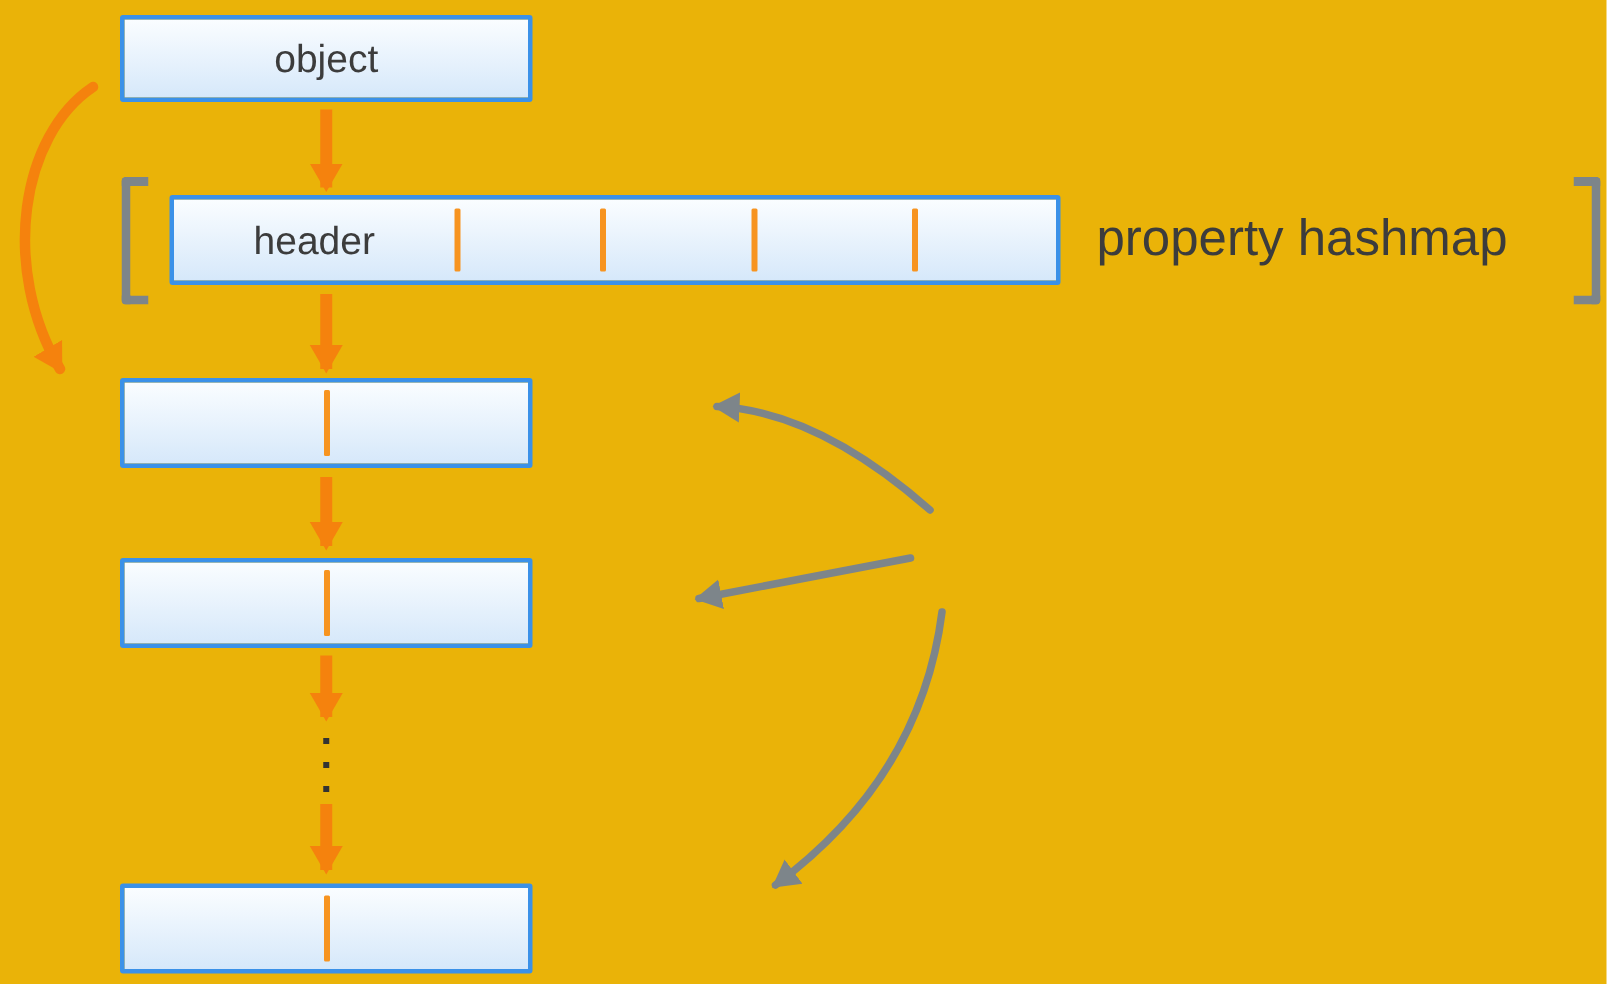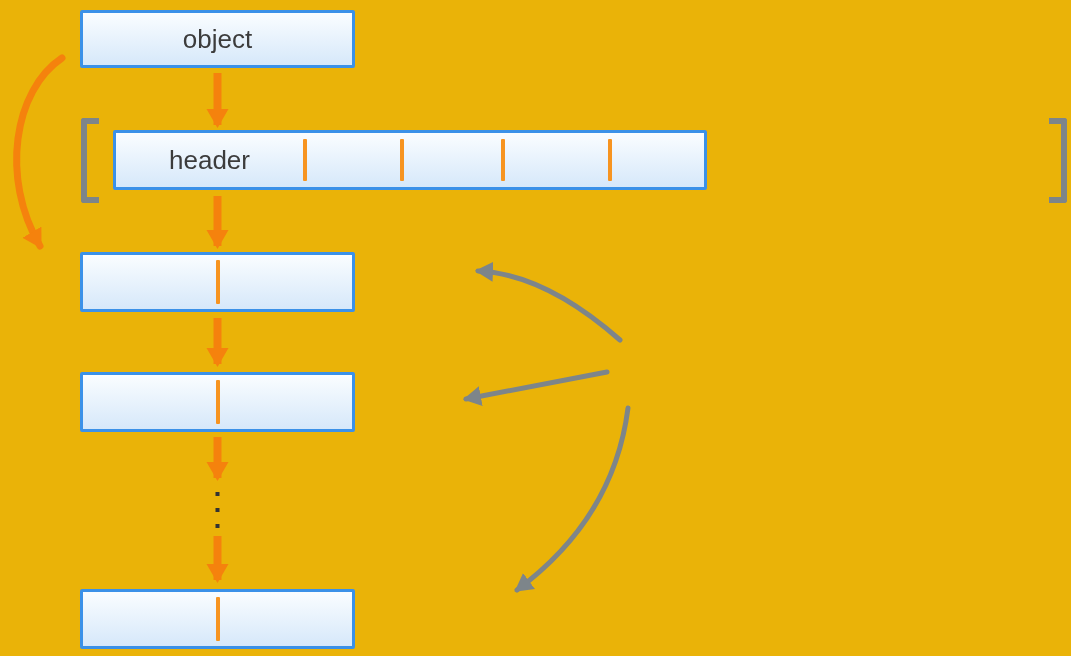--- a/index.html
+++ b/index.html
@@ -133,20 +133,21 @@
   <div class="box header-box">
     <span class="header-label">header</span>
     <i class="tick" style="left:187px"></i>
     <i class="tick" style="left:284px"></i>
     <i class="tick" style="left:385px"></i>
     <i class="tick" style="left:492px"></i>
   </div>
 
   <div class="bracket bracket-right"></div>
 
+  <div class="caption hashmap-caption">property hashmap</div>
 
   <div class="box pair-box pair-1">
     <i class="pair-tick"></i>
   </div>
   <div class="box pair-box pair-2">
     <i class="pair-tick"></i>
   </div>
   <div class="box pair-box pair-3">
     <i class="pair-tick"></i>
   </div>

